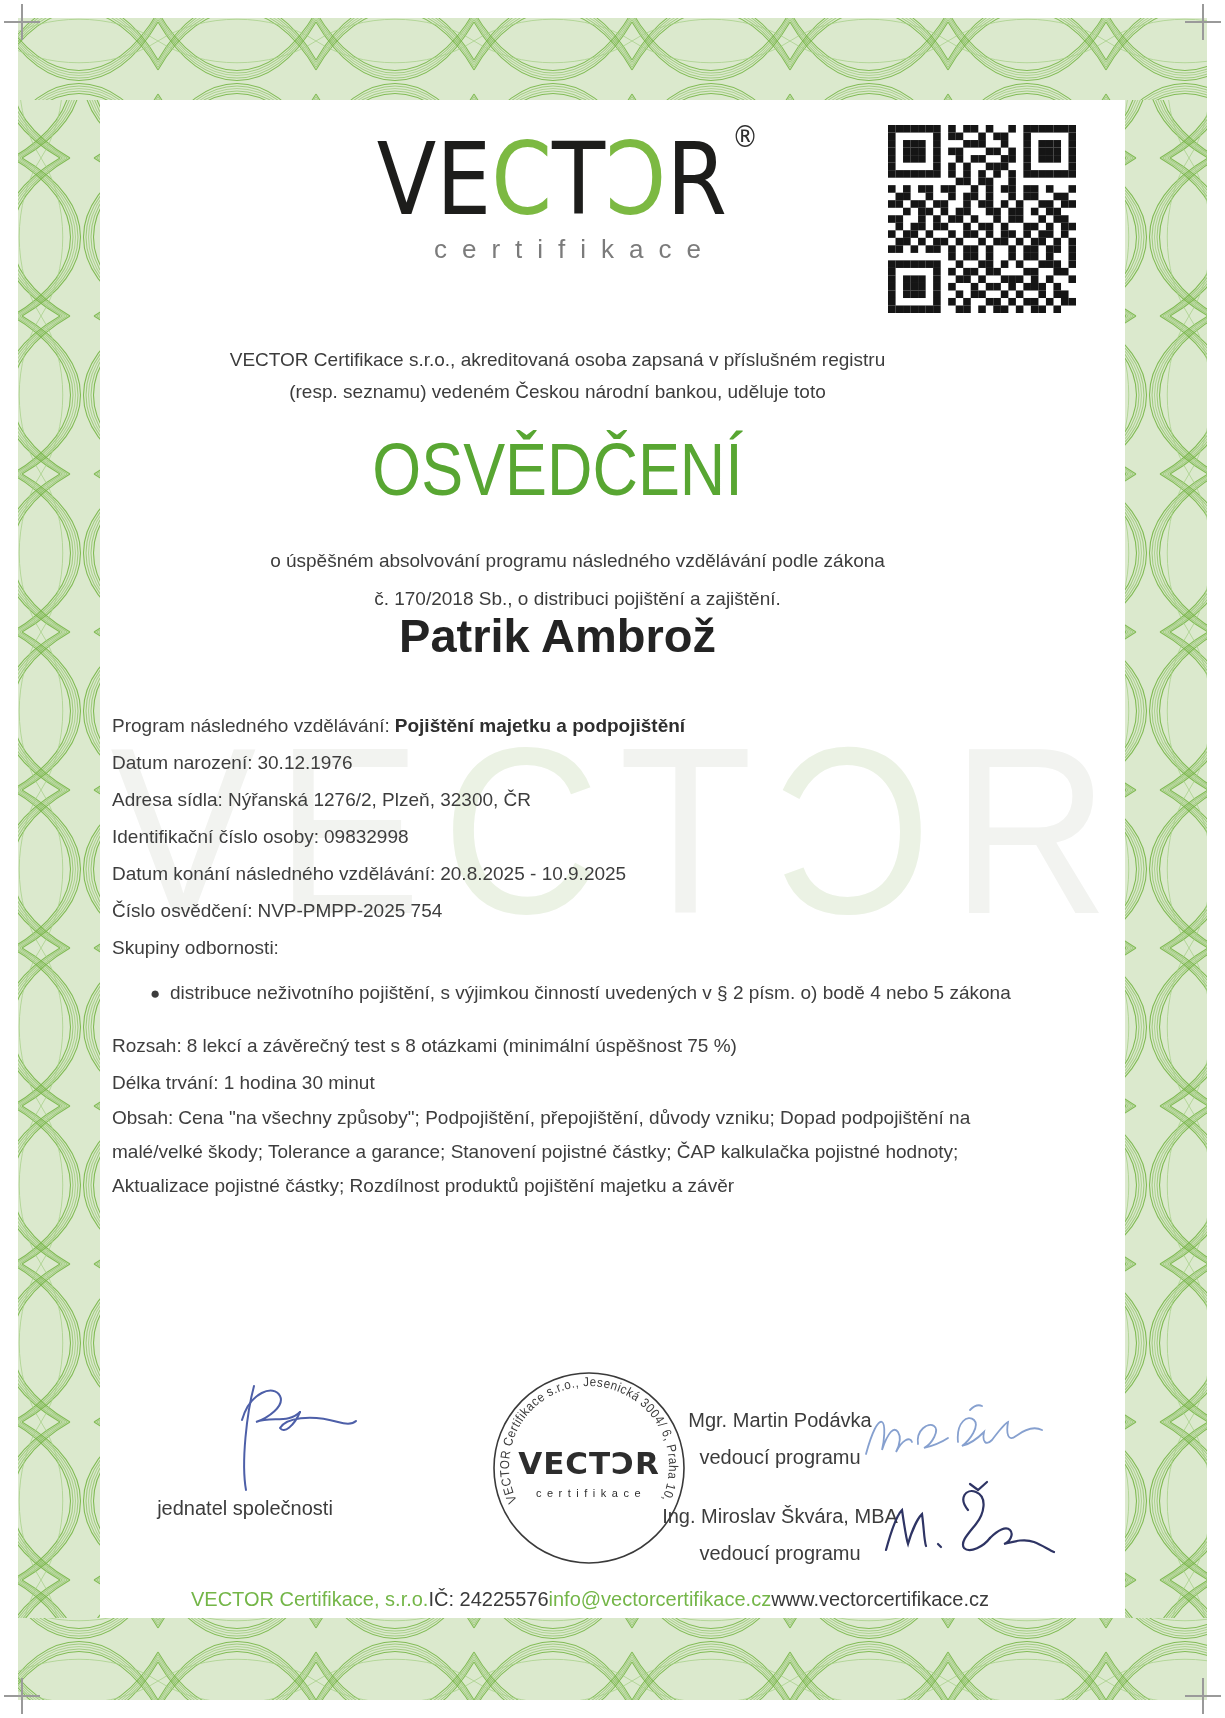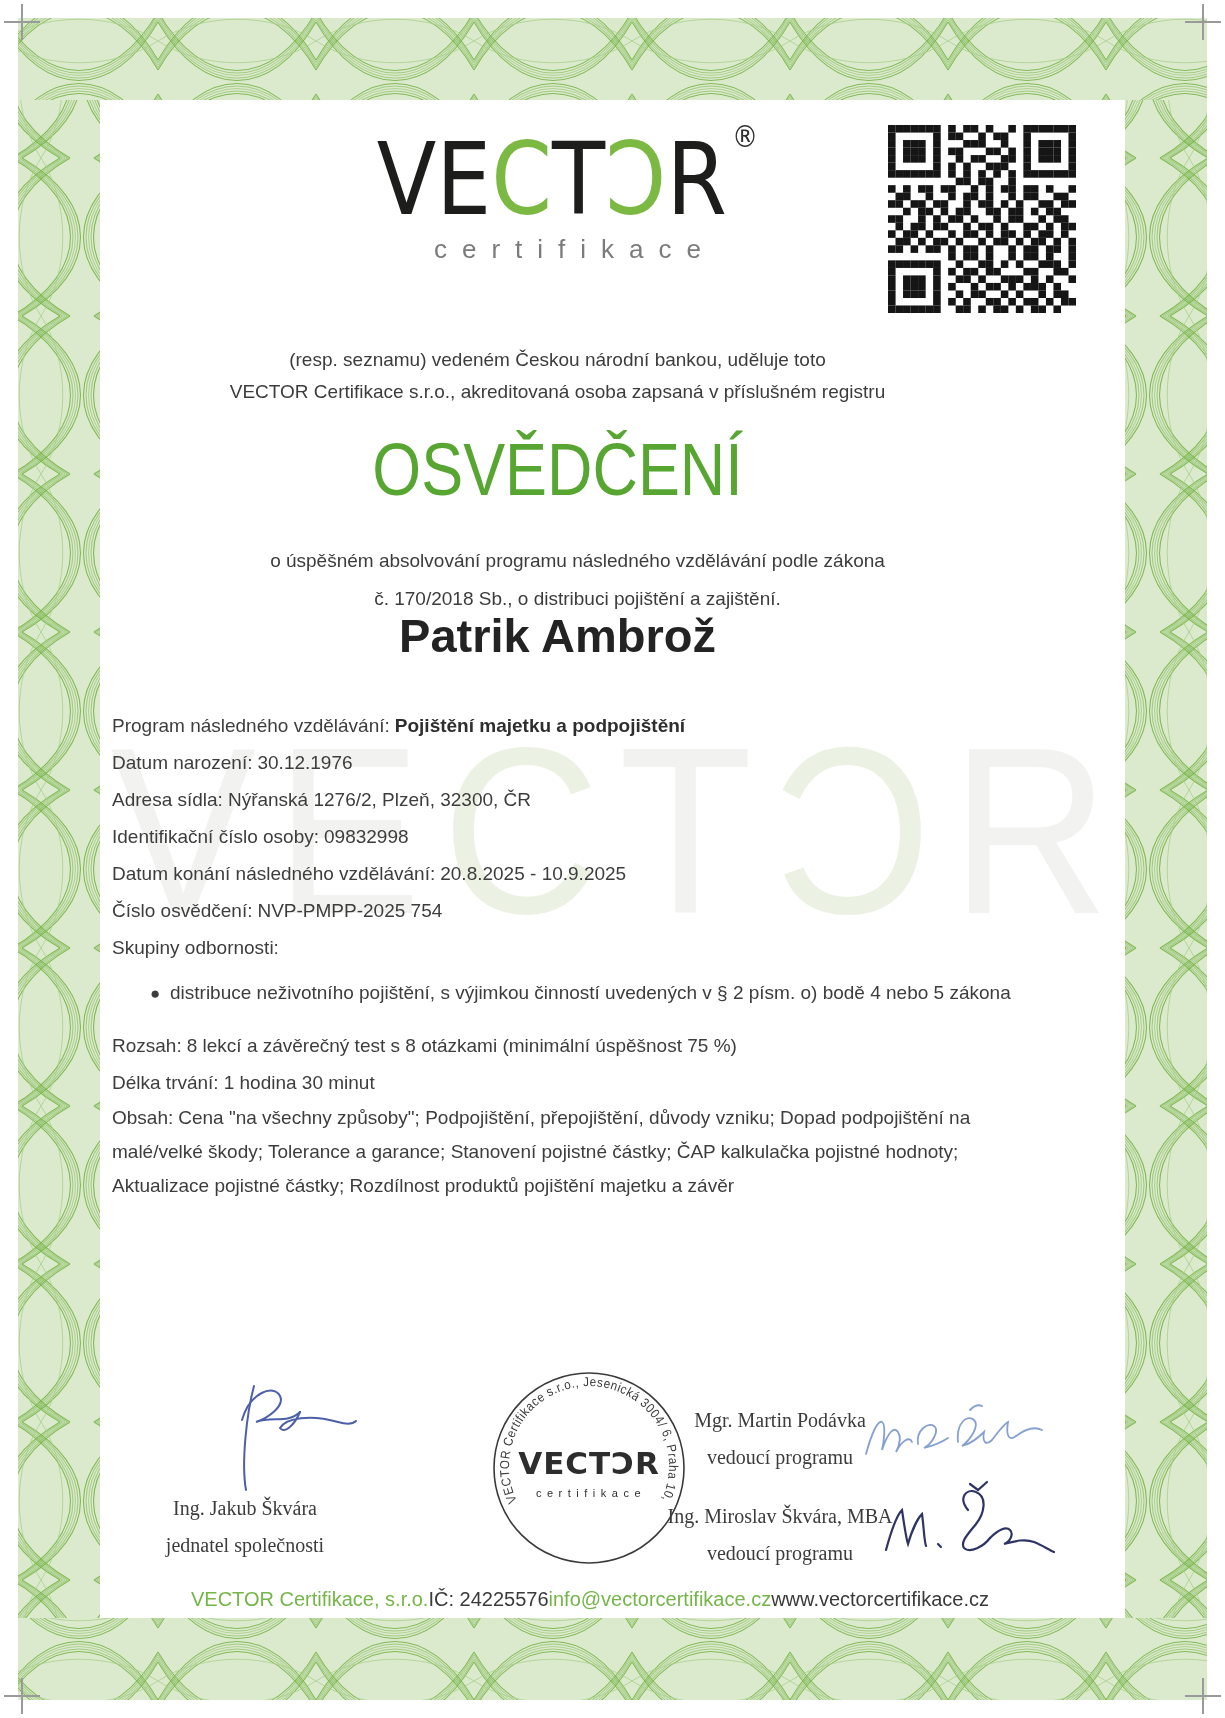--- a/index.html
+++ b/index.html
@@ -43,21 +43,21 @@
   .details .val{margin-left:5px;}
   .details .bold .val{font-weight:700;color:#2e2e2e;}
   .bullet-line{padding-left:38px;margin-top:8px !important;}
   .bullet-line .disc{display:inline-block;width:20px;font-size:17px;}
   .mt{margin-top:15px !important;}
   .obsah{line-height:34px !important;}
 
   
   .sig-img{position:absolute;}
   .sig-block{position:absolute;text-align:center;font-size:20px;color:#3c3c3c;}
-  .sig-block p{margin:0;line-height:37px;font-family:Liberation Serif, serif;}
+  .sig-block p{margin:0;line-height:37px;}
   .stamp{position:absolute;left:492px;top:1371px;}
   .stamp .ring{font-size:13px;fill:#3a3a3a;letter-spacing:.6px;}
   .stamp .sword{font-family:"DejaVu Sans",sans-serif;font-size:31px;font-weight:600;fill:#2d2d2d;letter-spacing:1px;}
   .stamp .ssub{font-size:11px;fill:#2d2d2d;letter-spacing:5.5px;}
 
   
   .footer{position:absolute;left:112px;right:112px;top:1588px;display:flex;justify-content:flex-end;
           font-size:20px;color:#3a3a3a;align-items:baseline;}
   .green-text{color:#74b648;}
 </style>
@@ -477,22 +477,22 @@
         <rect x="90.24" y="180.48" width="7.58" height="7.58"></rect>
         <rect x="105.28" y="180.48" width="7.58" height="7.58"></rect>
         <rect x="112.80" y="180.48" width="7.58" height="7.58"></rect>
         <rect x="127.84" y="180.48" width="7.58" height="7.58"></rect>
         <rect x="142.88" y="180.48" width="7.58" height="7.58"></rect>
         <rect x="150.40" y="180.48" width="7.58" height="7.58"></rect>
         <rect x="165.44" y="180.48" width="7.58" height="7.58"></rect>
       </svg>
 
     <div class="col intro">
+      <p style="margin:0;">VECTOR Certifikace s.r.o., akreditovaná osoba zapsaná v příslušném registru</p>
       <p style="margin:0;">(resp. seznamu) vedeném Českou národní bankou, uděluje toto</p>
-      <p style="margin:0;">VECTOR Certifikace s.r.o., akreditovaná osoba zapsaná v příslušném registru</p>
     </div>
 
     <div class="col heading">OSVĚDČENÍ</div>
 
     <div class="col subline">
       <p style="margin:0;">o úspěšném absolvování programu následného vzdělávání podle zákona</p>
       <p style="margin:8px;">č. 170/2018 Sb., o distribuci pojištění a zajištění.</p>
     </div>
 
     <div class="col holder">Patrik Ambrož</div>
@@ -512,21 +512,20 @@
     </div>
 
     <svg class="sig-img" style="left:192px;top:1378px;" width="170" height="118" viewBox="0 0 170 118">
       <g fill="none" stroke="#4d5fa8" stroke-width="2" stroke-linecap="round">
         <path d="M62 8 C55 34 49 84 54 112"></path>
         <path d="M50 42 C58 14 82 6 88 18 C93 28 76 40 64 44 C80 38 96 46 108 34"></path>
         <path d="M108 34 C102 48 92 56 88 50 C94 40 118 36 146 44 C156 47 161 46 164 43"></path>
       </g>
     </svg>
     <div class="sig-block" style="left:120px;top:1490px;width:250px;">
-      <p>Ing. Jakub Škvára</p>
       <p>jednatel společnosti</p>
     </div>
 
     <svg class="stamp" width="194" height="194" viewBox="0 0 194 194">
       <circle cx="97" cy="97" r="95" fill="none" stroke="#3a3a3a" stroke-width="1.6"></circle>
       <path id="arcT" d="M 25 130 A 80 80 0 1 1 169 130" fill="none"></path>
       <text class="ring"><textPath href="#arcT" xlink:href="#arcT" textLength="398" lengthAdjust="spacingAndGlyphs">VECTOR Certifikace s.r.o., Jesenická 3004/ 6, Praha 10, IČ 24225576</textPath></text>
       <text x="97" y="103" text-anchor="middle" class="sword">VECTƆR</text>
       <text x="99" y="126" text-anchor="middle" class="ssub">certifikace</text>
     </svg>

